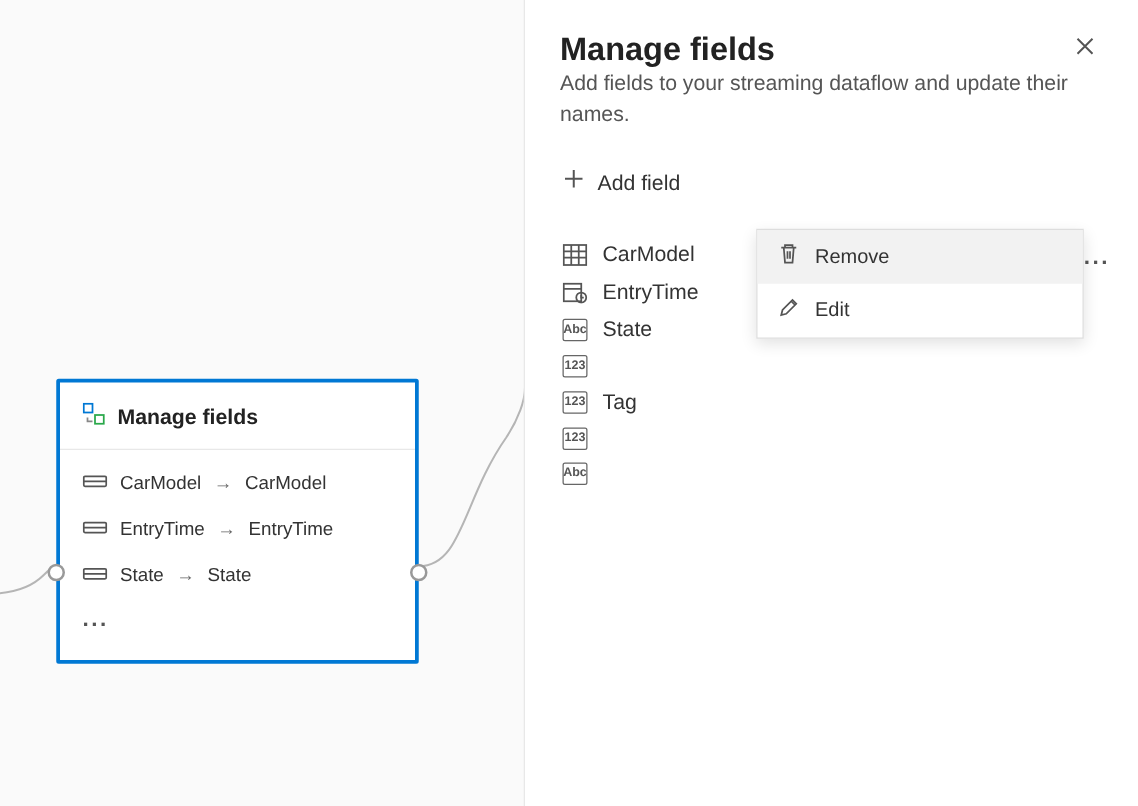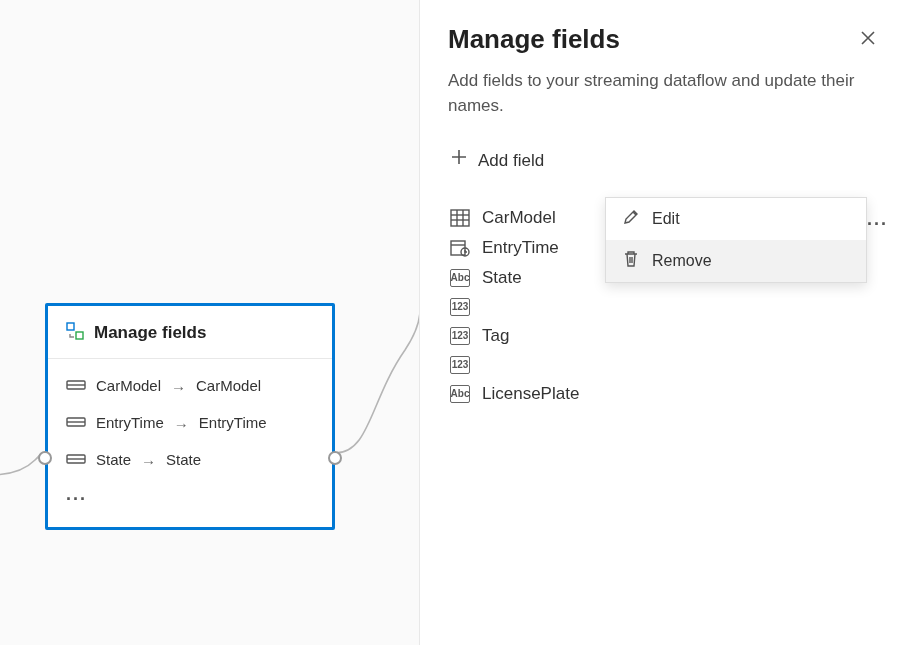--- a/index.html
+++ b/index.html
@@ -64,21 +64,21 @@
 
   
   .panel {
     flex: 1;
     padding: 24px 28px 20px 28px;
     position: relative;
   }
   .panel-head { display:flex; align-items:flex-start; justify-content:space-between; }
   .panel-title { font-size: 26px; font-weight: 600; color:#222; }
   .close-btn { background:none; border:none; font-size:20px; color:#444; cursor:pointer; padding:4px 6px; }
-  .panel-desc { margin-top:14px; font-size:17px; color:#555; line-height:1.45; }
+  .panel-desc { margin-top:0; font-size:17px; color:#555; line-height:1.45; }
 
   .panel-actions { display:flex; gap:26px; margin-top:26px; }
   .action-btn {
     display:flex; align-items:flex-end; gap:10px;
     background:none; border:none; cursor:pointer;
     font-size:17px; color:#333; padding:4px 2px;
   }
   .action-btn svg { width:18px; height:18px; }
 
   .field-list { margin-top:28px; position:relative; }
@@ -202,35 +202,35 @@
           </svg>
       </span>
       <span>Add field</span>
     </button>
   </div>
 
   <div class="field-list">
     <button class="row-more-btn">...</button>
 
     <div class="ctx-menu">
+      <div class="ctx-item hover">
+        <span>
+          <svg viewBox="0 0 18 18">
+              <path d="M3 4 H15 M6 4 V2 H12 V4 M5 4 L6 16 H12 L13 4 M8 7 V13 M10 7 V13" class="stroke"></path>
+            </svg>
+        </span>
+        <span>Remove</span>
+      </div>
       <div class="ctx-item">
         <span>
           <svg viewBox="0 0 18 18">
               <path d="M3 15 L4 11 L12 3 L15 6 L7 14 Z M11 4 L14 7" class="stroke"></path>
             </svg>
         </span>
         <span>Edit</span>
-      </div>
-      <div class="ctx-item hover">
-        <span>
-          <svg viewBox="0 0 18 18">
-              <path d="M3 4 H15 M6 4 V2 H12 V4 M5 4 L6 16 H12 L13 4 M8 7 V13 M10 7 V13" class="stroke"></path>
-            </svg>
-        </span>
-        <span>Remove</span>
       </div>
     </div>
 
     <div class="field-row">
       <span class="type-ic noborder">
         <svg width="20" height="18" viewBox="0 0 20 18">
             <rect x="1" y="1" width="18" height="16" class="stroke"></rect>
             <line x1="1" y1="6" x2="19" y2="6" class="stroke"></line>
             <line x1="1" y1="11" x2="19" y2="11" class="stroke"></line>
             <line x1="7" y1="1" x2="7" y2="17" class="stroke"></line>
@@ -259,16 +259,15 @@
     </div>
     <div class="field-row">
       <span class="type-ic">123</span>
       <span class="name">Tag</span>
     </div>
     <div class="field-row">
       <span class="type-ic">123</span>
     </div>
     <div class="field-row">
       <span class="type-ic">Abc</span>
-      <span class="name">LicensePlate</span>
     </div>
   </div>
 </div>
 
 </body></html>

